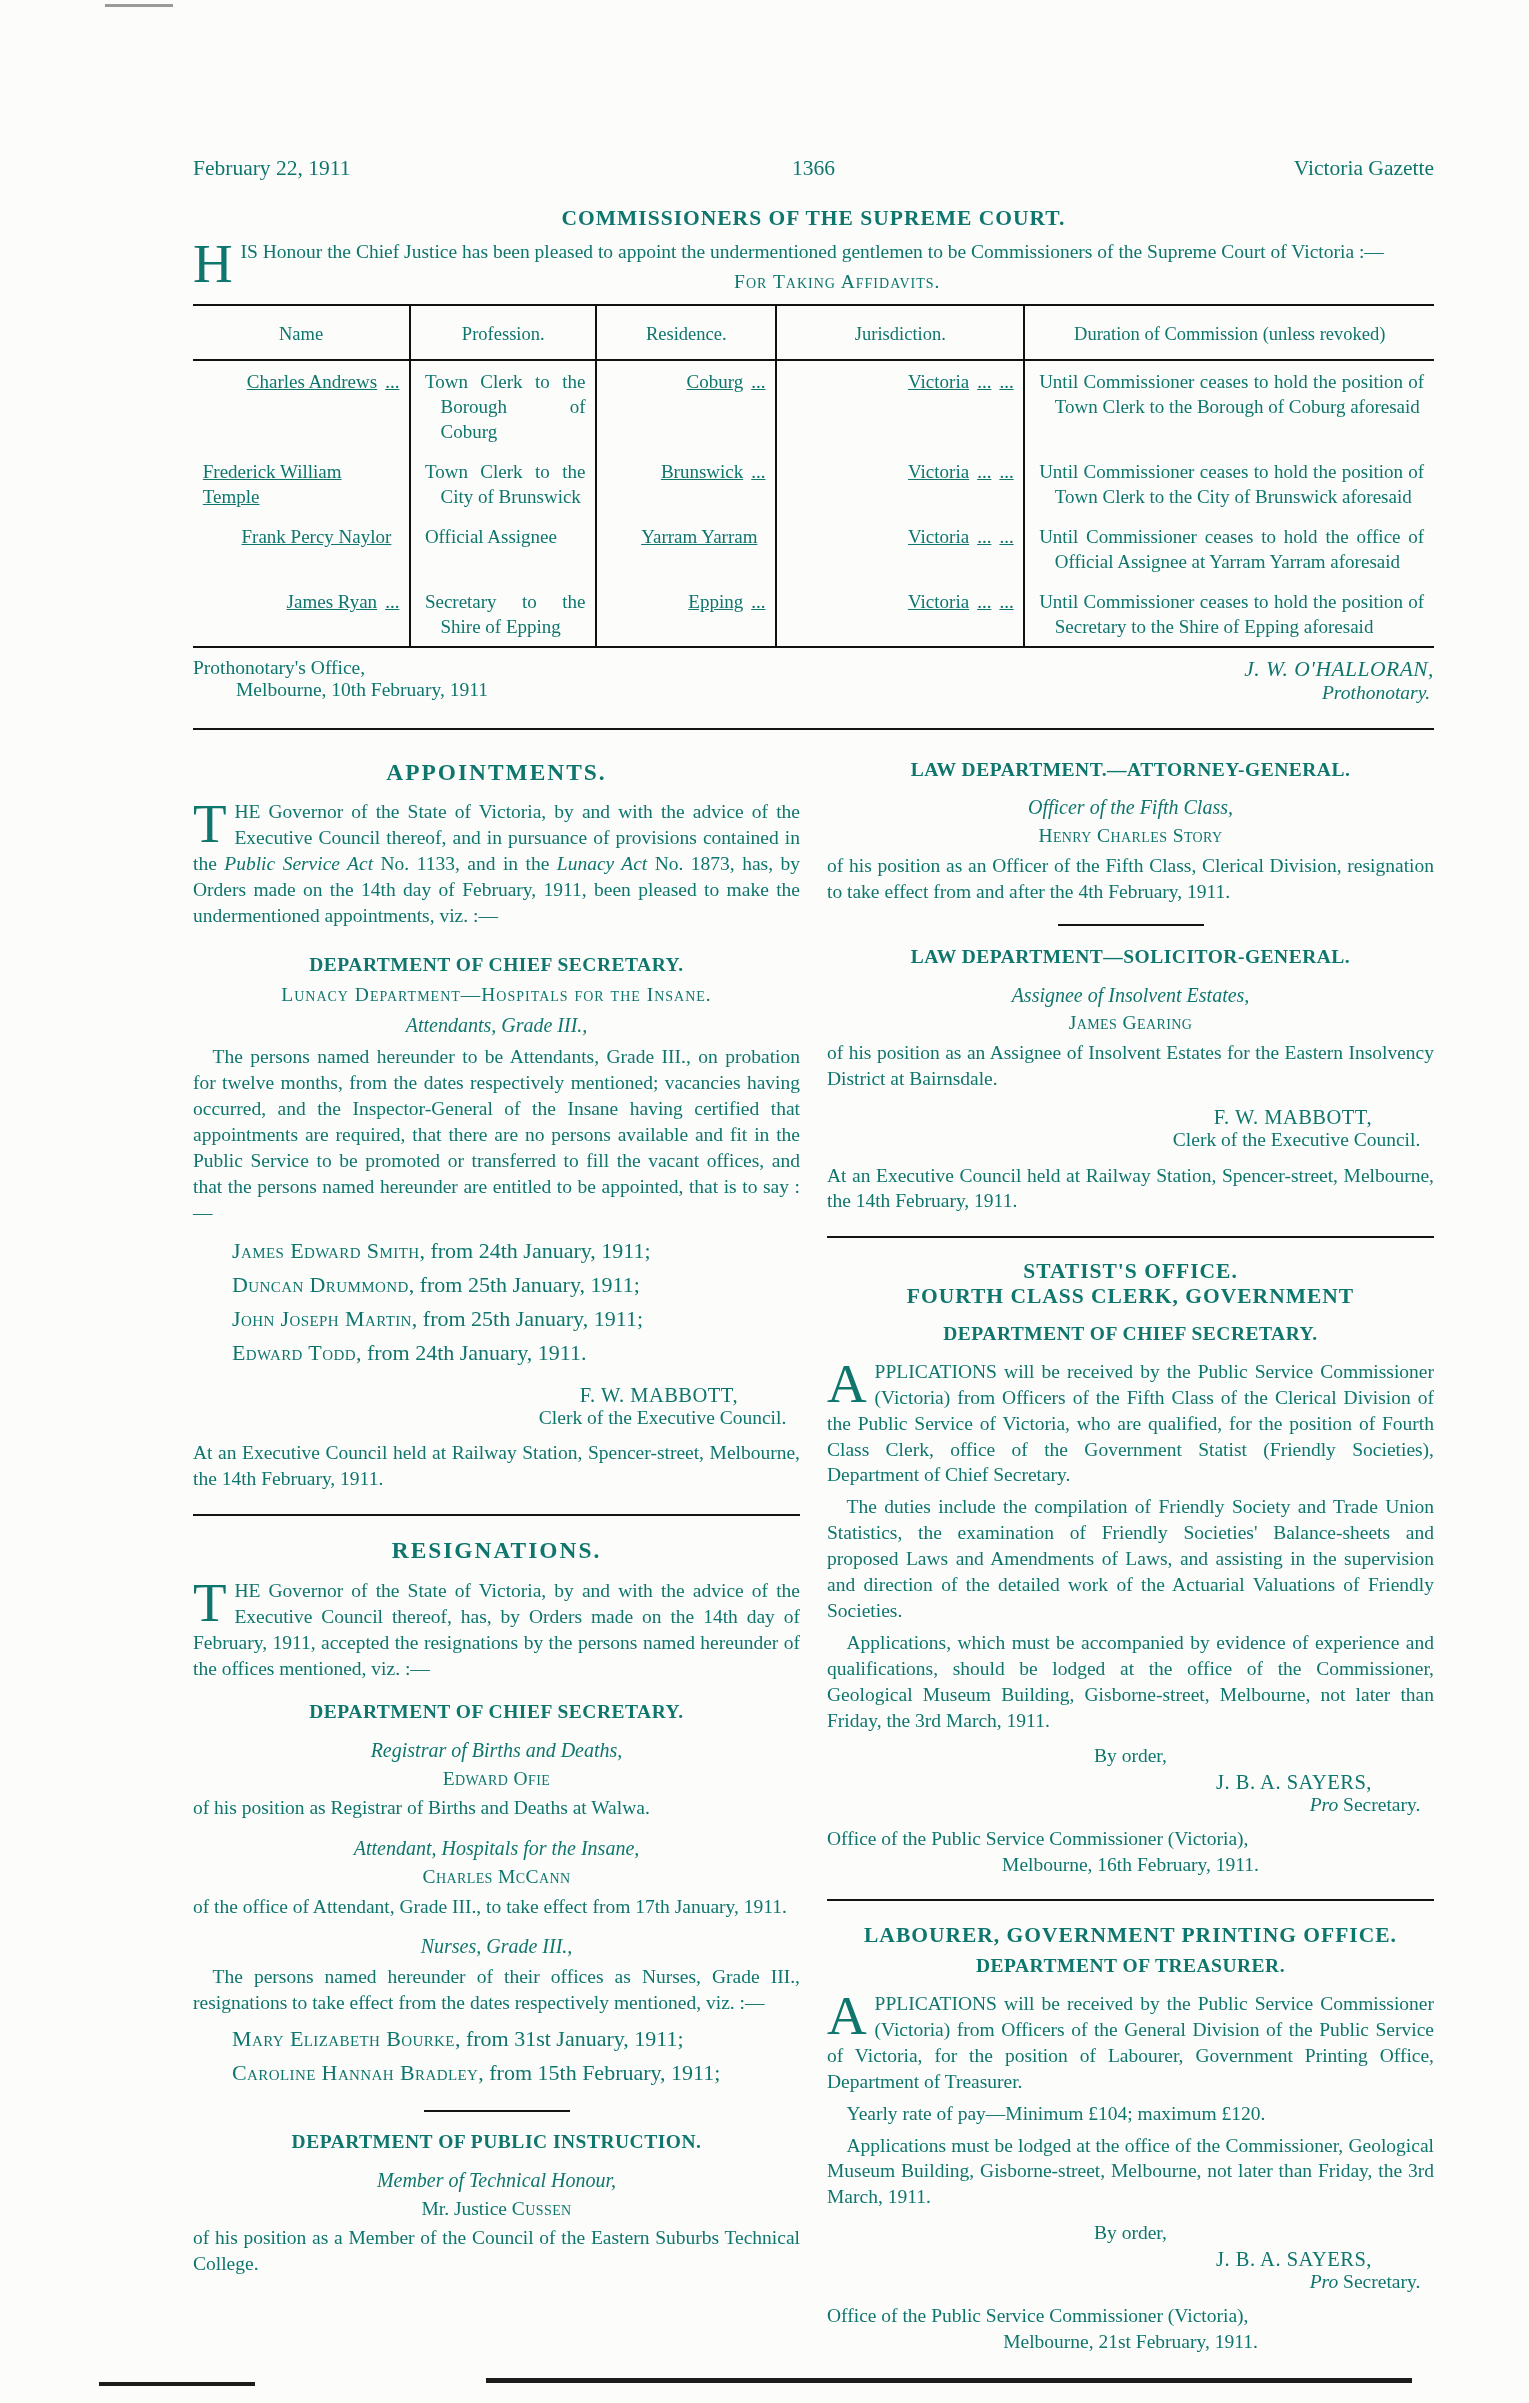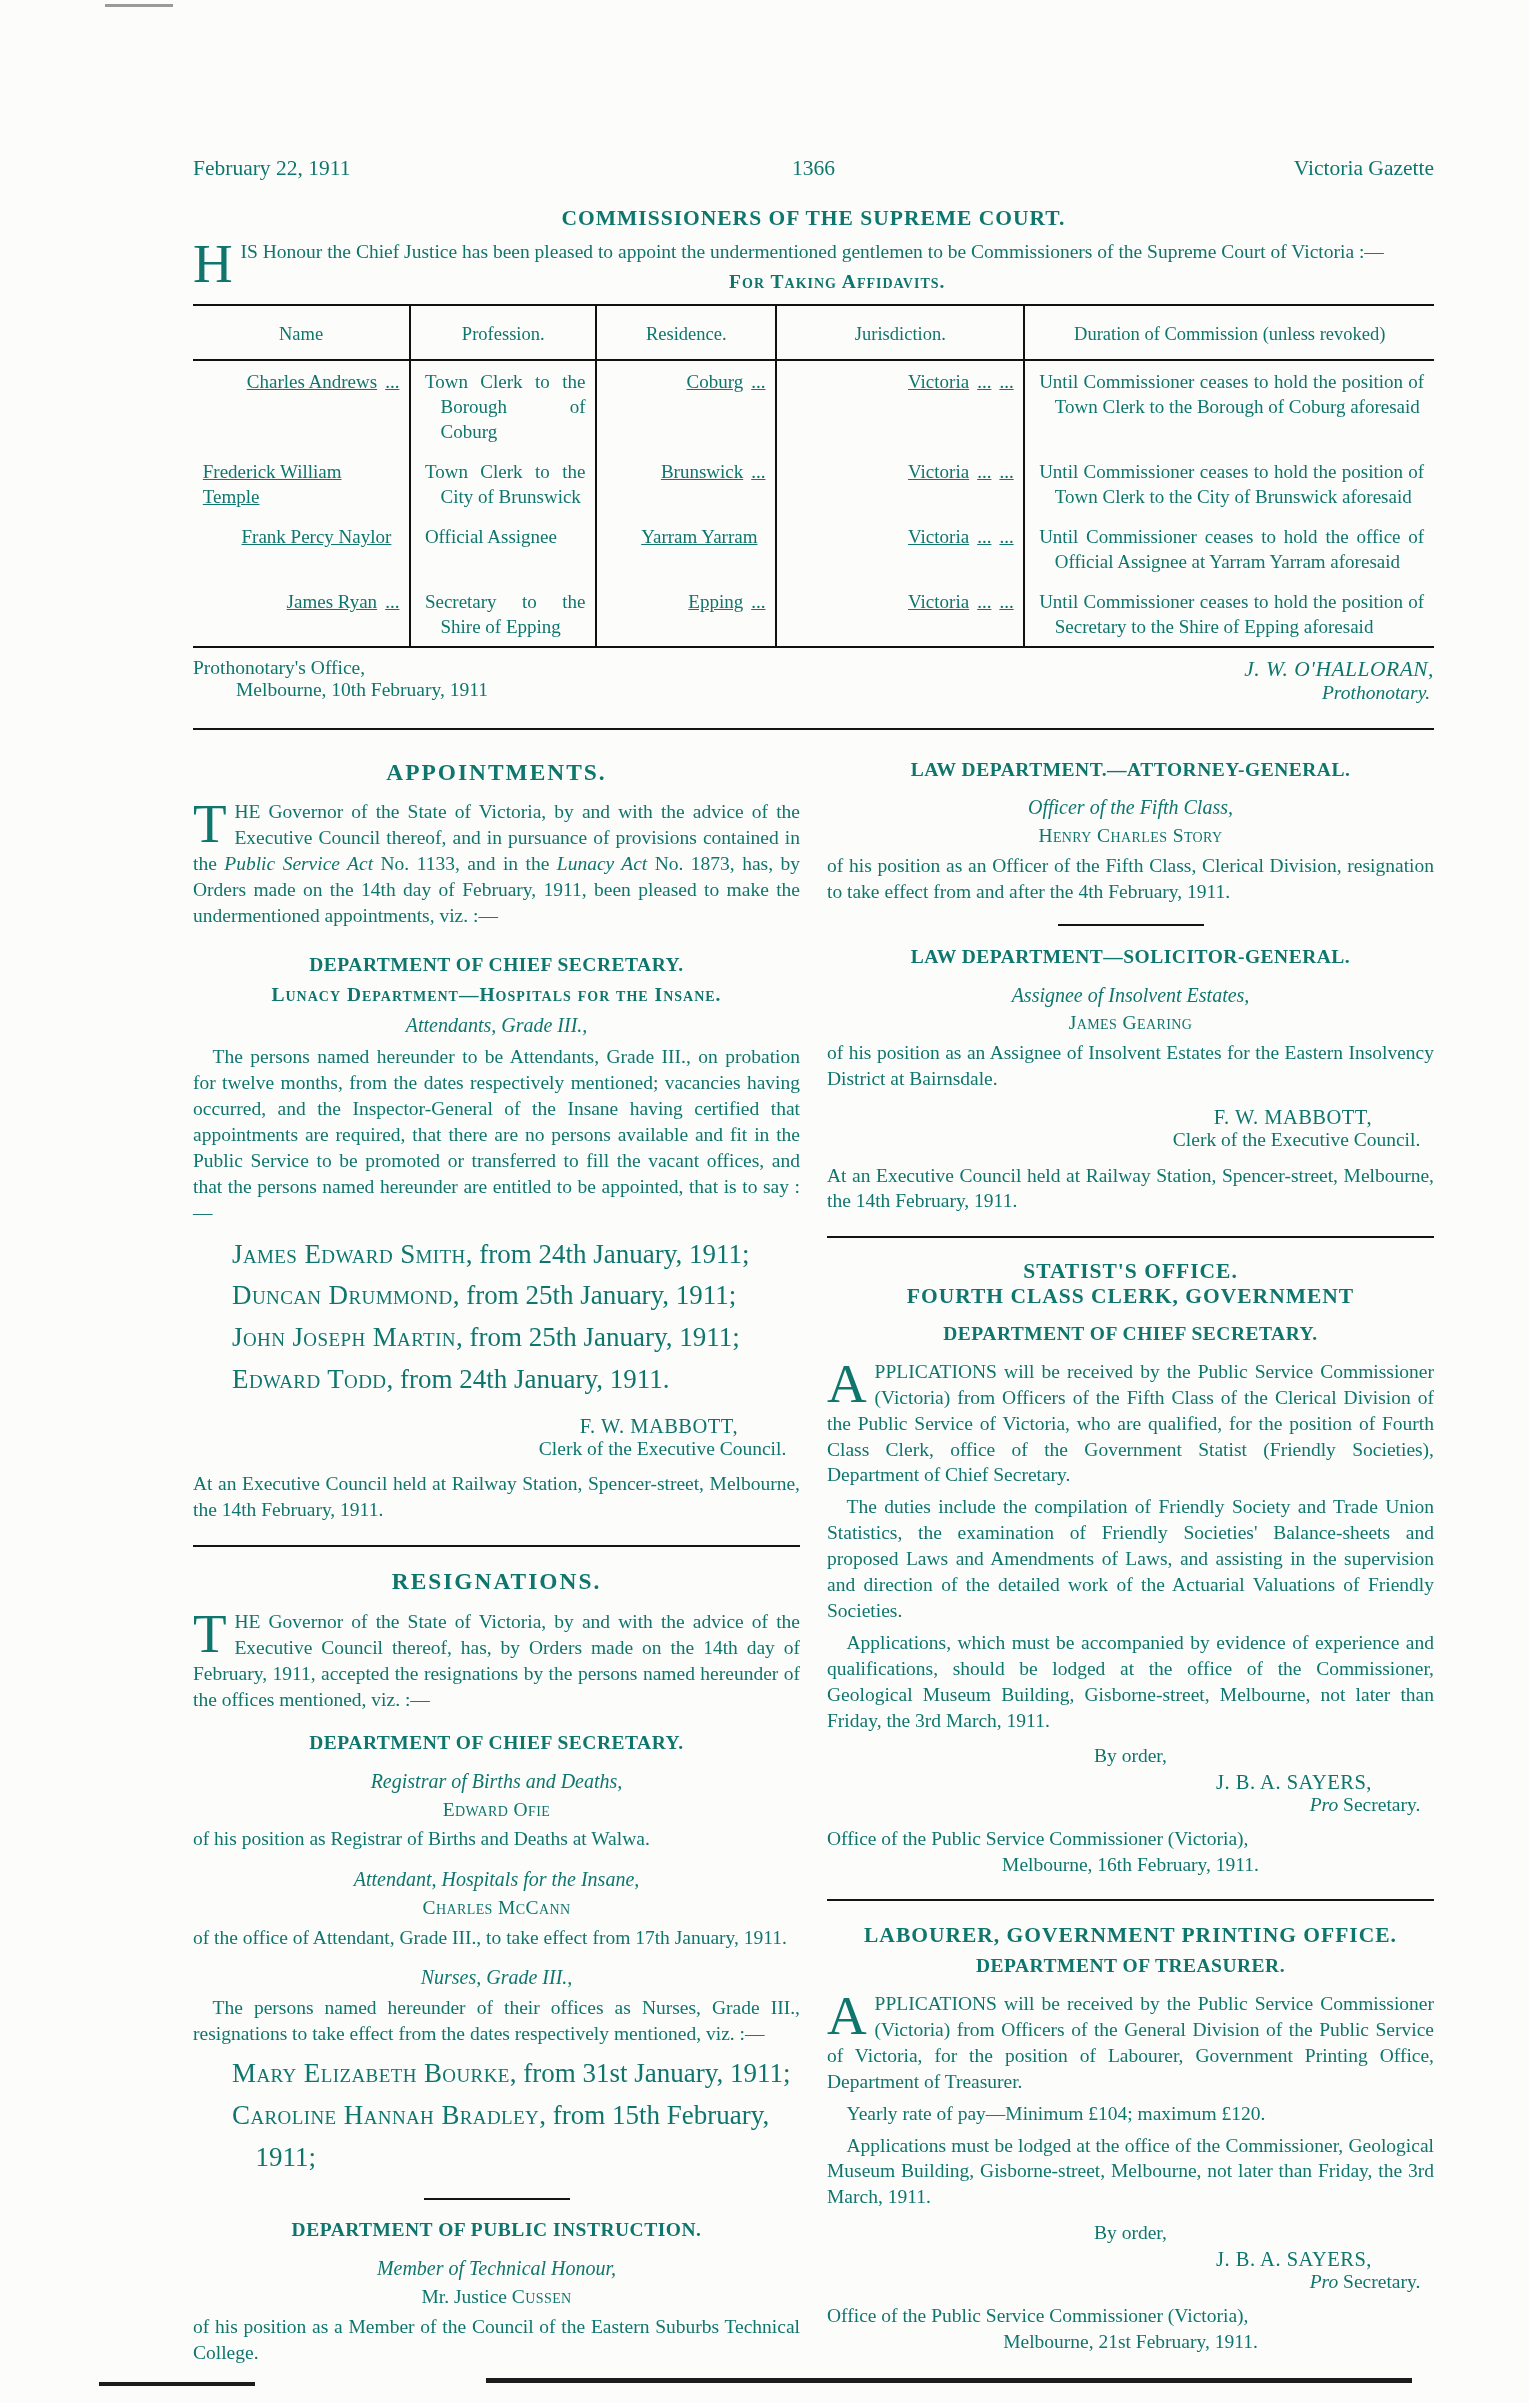--- a/index.html
+++ b/index.html
@@ -12,27 +12,27 @@
 
   
   .pg-header { display:flex; justify-content:space-between; align-items:baseline; font-size:21.5px; }
   .pg-header .pgnum { position:absolute; left:0; right:0; text-align:center; }
   .pg-header { position:relative; }
 
   
   .caps-title { text-align:center; font-weight:bold; font-size:21.5px; letter-spacing:1px; }
   .big-head { text-align:center; font-weight:bold; font-size:23.4px; letter-spacing:2px; }
   .dept-head { text-align:center; font-weight:bold; font-size:19.5px; letter-spacing:0.5px; }
-  .sc-head { text-align:center; font-size:19.5px; font-variant:small-caps; letter-spacing:1px; font-weight:bold; }
+  .sc-head { text-align:center; font-size:19.5px; font-variant:small-caps; letter-spacing:1px; font-weight:normal; }
   .it-center { text-align:center; font-style:italic; font-size:20px; }
   .para { font-size:19.5px; line-height:1.33; text-align:justify; margin:5.9px 0; }
   .para.indent { text-indent:19.5px; }
   .dropcap { float:left; font-size:55px; line-height:45px; padding:2px 7.8px 0 0; font-weight:normal; }
   .sc-name { font-variant:small-caps; letter-spacing:0.4px; }
-  .list-line { font-size:27px; line-height:1.55; margin-left:39px; text-align:left; padding-left:23.4px; text-indent:-23.4px; }
+  .list-line { font-size:22px; line-height:1.55; margin-left:39px; text-align:left; padding-left:23.4px; text-indent:-23.4px; }
 
   .sig-name { text-align:right; padding-right:62px; font-size:20.5px; letter-spacing:0.5px; margin-top:13.7px; }
   .sig-title { text-align:right; padding-right:13.7px; font-size:19.5px; }
   .by-order { text-align:center; font-size:19.5px; margin-top:11.7px; }
 
   .rule-full { border:0; border-top:2.4px solid #141414; margin:23.4px 0 0 0; }
   .col-rule { border:0; border-top:2px solid #141414; margin:21.5px 0; }
   .short-rule { border:0; border-top:2px solid #141414; width:146px; margin:19.5px auto; }
 
   

